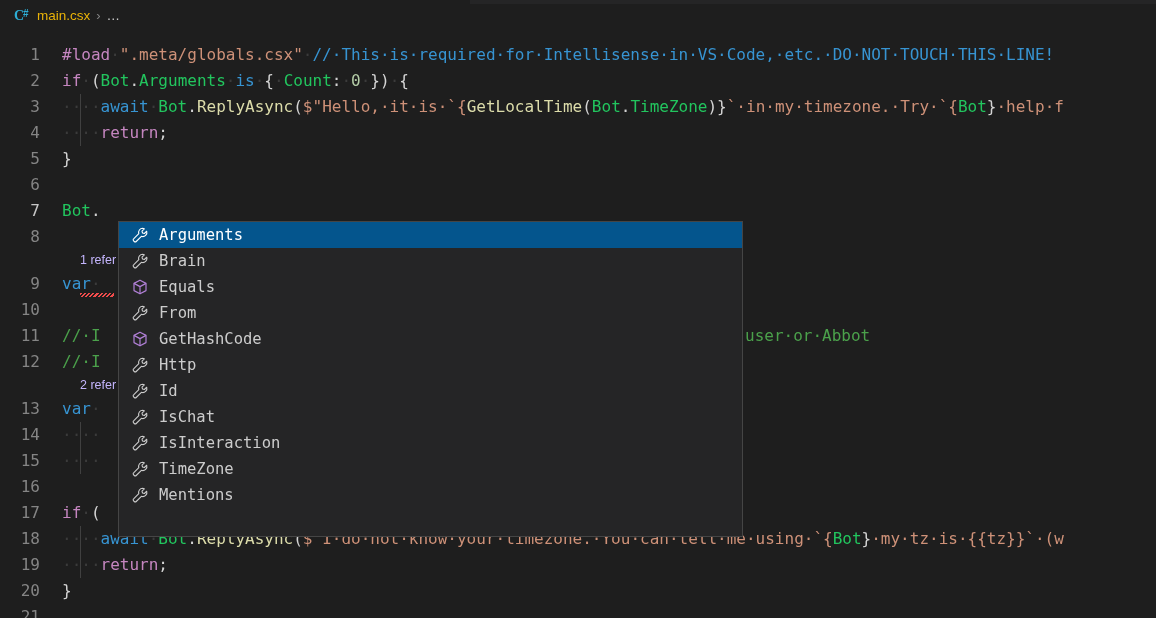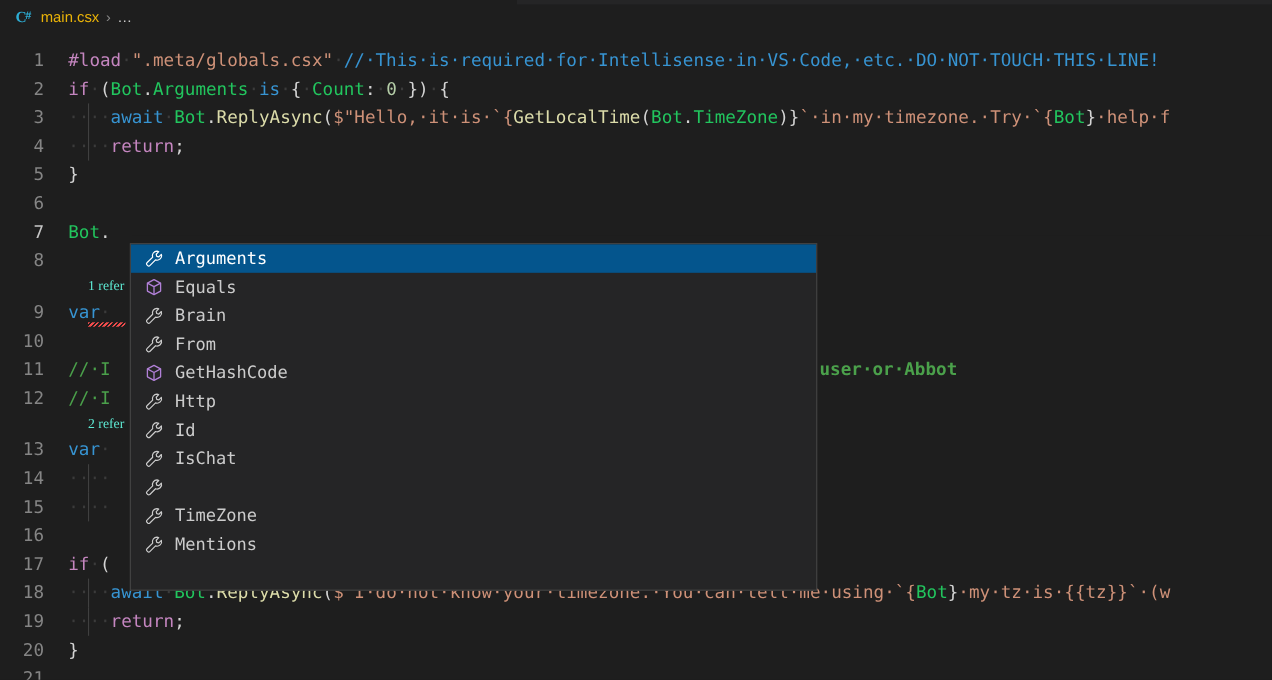--- a/index.html
+++ b/index.html
@@ -58,23 +58,23 @@
   .code {
     position: absolute; left: 62px; top: 0;
     height: 26px; line-height: 26px;
     font-size: 16px;
     font-family: "DejaVu Sans Mono", monospace;
     white-space: pre;
   }
   .codelens {
     position: absolute; left: 80px;
     height: 20px; line-height: 20px;
-    font-family: Liberation Serif, serif;
+    font-family: Liberation Sans, sans-serif;
     font-size: 12.5px;
-    color: #5eead4;
+    color: #c4b5fd;
     white-space: pre;
   }
   
   .iguide {
     position: absolute; left: 80px;
     width: 1px; background: #404040;
   }
 
   
   .t-pre    { color: #c586c0; }   
@@ -153,21 +153,21 @@
       <div class="row" style="top: 38px;"><span class="lineno">2</span><span class="code"><span class="t-kw">if</span><span class="ws">·</span><span class="t-punc">(</span><span class="t-type">Bot</span><span class="t-punc">.</span><span class="t-type">Arguments</span><span class="ws">·</span><span class="t-kw2">is</span><span class="ws">·</span><span class="t-punc">{</span><span class="ws">·</span><span class="t-type">Count</span><span class="t-punc">:</span><span class="ws">·</span><span class="t-num">0</span><span class="ws">·</span><span class="t-punc">})</span><span class="ws">·</span><span class="t-punc">{</span></span></div>
       <div class="row" style="top: 64px;"><span class="lineno">3</span><span class="code"><span class="ws">····</span><span class="t-kw2">await</span><span class="ws">·</span><span class="t-type">Bot</span><span class="t-punc">.</span><span class="t-fn">ReplyAsync</span><span class="t-punc">(</span><span class="t-str">$"Hello,·it·is·`{</span><span class="t-fn">GetLocalTime</span><span class="t-punc">(</span><span class="t-type">Bot</span><span class="t-punc">.</span><span class="t-type">TimeZone</span><span class="t-punc">)}</span><span class="t-str">`·in·my·timezone.·Try·`{</span><span class="t-type">Bot</span><span class="t-punc">}</span><span class="t-str">·help·f</span></span><div class="iguide" style="top: 0px; height: 26px;"></div></div>
       <div class="row" style="top: 90px;"><span class="lineno">4</span><span class="code"><span class="ws">····</span><span class="t-kw">return</span><span class="t-punc">;</span></span><div class="iguide" style="top: 0px; height: 26px;"></div></div>
       <div class="row" style="top: 116px;"><span class="lineno">5</span><span class="code"><span class="t-punc">}</span></span></div>
       <div class="row" style="top: 142px;"><span class="lineno">6</span><span class="code"></span></div>
       <div class="row" style="top: 168px;"><span class="lineno cur">7</span><span class="code"><span class="t-type">Bot</span><span class="t-punc">.</span></span></div>
       <div class="row" style="top: 194px;"><span class="lineno">8</span><span class="code"></span></div>
       <div class="codelens" style="top: 220px;">1 refer</div>
       <div class="row" style="top: 241px;"><span class="lineno">9</span><span class="code"><span class="t-kw2">var</span><span class="ws">·</span></span><div class="squiggle" style="left: 80px; top: 22px; width: 34px;"></div></div>
       <div class="row" style="top: 267px;"><span class="lineno">10</span><span class="code"></span></div>
-      <div class="row" style="top: 293px;"><span class="lineno">11</span><span class="code"><span class="t-cmt-g">//·I</span></span><span class="t-cmt-g" style="position: absolute; left: 745px; top: 0px; height: 26px; line-height: 26px; font-size: 16px; font-weight: bold;">user·or·Abbot</span></div>
+      <div class="row" style="top: 293px;"><span class="lineno">11</span><span class="code"><span class="t-cmt-g">//·I</span></span><span class="t-cmt-g" style="position: absolute; left: 745px; top: 0px; height: 26px; line-height: 26px; font-size: 16px;">user·or·Abbot</span></div>
       <div class="row" style="top: 319px;"><span class="lineno">12</span><span class="code"><span class="t-cmt-g">//·I</span></span></div>
       <div class="codelens" style="top: 345px;">2 refer</div>
       <div class="row" style="top: 366px;"><span class="lineno">13</span><span class="code"><span class="t-kw2">var</span><span class="ws">·</span></span></div>
       <div class="row" style="top: 392px;"><span class="lineno">14</span><span class="code"><span class="ws">····</span></span><div class="iguide" style="top: 0px; height: 26px;"></div></div>
       <div class="row" style="top: 418px;"><span class="lineno">15</span><span class="code"><span class="ws">····</span></span><div class="iguide" style="top: 0px; height: 26px;"></div></div>
       <div class="row" style="top: 444px;"><span class="lineno">16</span><span class="code"></span></div>
       <div class="row" style="top: 470px;"><span class="lineno">17</span><span class="code"><span class="t-kw">if</span><span class="ws">·</span><span class="t-punc">(</span></span></div>
       <div class="row" style="top: 496px;"><span class="lineno">18</span><span class="code"><span class="ws">····</span><span class="t-kw2">await</span><span class="ws">·</span><span class="t-type">Bot</span><span class="t-punc">.</span><span class="t-fn">ReplyAsync</span><span class="t-punc">(</span><span class="t-str">$"I·do·not·know·your·timezone.·You·can·tell·me·using·`{</span><span class="t-type">Bot</span><span class="t-punc">}</span><span class="t-str">·my·tz·is·{{tz}}`·(w</span></span><div class="iguide" style="top: 0px; height: 26px;"></div></div>
       <div class="row" style="top: 522px;"><span class="lineno">19</span><span class="code"><span class="ws">····</span><span class="t-kw">return</span><span class="t-punc">;</span></span><div class="iguide" style="top: 0px; height: 26px;"></div></div>
       <div class="row" style="top: 548px;"><span class="lineno">20</span><span class="code"><span class="t-punc">}</span></span></div>
@@ -183,40 +183,40 @@
         <span class="sug-icon">
           <svg width="18" height="18" viewBox="0 0 18 18">
             <path d="M11.7 2.3a4.1 4.1 0 0 0-3.9 5.4L2.6 12.9a1.3 1.3 0 0 0 0 1.9l.7.7a1.3 1.3 0 0 0 1.9 0l5.2-5.2a4.1 4.1 0 0 0 5.3-5.1l-2.3 2.3-1.9-.5-.5-1.9 2.3-2.3a4.2 4.2 0 0 0-1.6-.5z" fill="none" stroke="#ffffff" stroke-width="1.1" stroke-linejoin="round"></path>
           </svg>
         </span>
         <span>Arguments</span>
       </div>
       <div class="sug-row">
         <span class="sug-icon">
           <svg width="18" height="18" viewBox="0 0 18 18">
+            <path d="M11.7 2.3a4.1 4.1 0 0 0-3.9 5.4L2.6 12.9a1.3 1.3 0 0 0 0 1.9l.7.7a1.3 1.3 0 0 0 1.9 0l5.2-5.2a4.1 4.1 0 0 0 5.3-5.1l-2.3 2.3-1.9-.5-.5-1.9 2.3-2.3a4.2 4.2 0 0 0-1.6-.5z" fill="none" stroke="#cccccc" stroke-width="1.1" stroke-linejoin="round"></path>
+          </svg>
+        </span>
+        <span>Brain</span>
+      </div>
+      <div class="sug-row">
+        <span class="sug-icon">
+          <svg width="18" height="18" viewBox="0 0 18 18">
             <path d="M9 2.2 15 5.4v7.2L9 15.8 3 12.6V5.4z" fill="none" stroke="#b180d7" stroke-width="1.2" stroke-linejoin="round"></path>
             <path d="M3 5.4 9 8.6l6-3.2M9 8.6v7.2" fill="none" stroke="#b180d7" stroke-width="1.2" stroke-linejoin="round"></path>
           </svg>
         </span>
         <span>Equals</span>
       </div>
       <div class="sug-row">
         <span class="sug-icon">
           <svg width="18" height="18" viewBox="0 0 18 18">
             <path d="M11.7 2.3a4.1 4.1 0 0 0-3.9 5.4L2.6 12.9a1.3 1.3 0 0 0 0 1.9l.7.7a1.3 1.3 0 0 0 1.9 0l5.2-5.2a4.1 4.1 0 0 0 5.3-5.1l-2.3 2.3-1.9-.5-.5-1.9 2.3-2.3a4.2 4.2 0 0 0-1.6-.5z" fill="none" stroke="#cccccc" stroke-width="1.1" stroke-linejoin="round"></path>
           </svg>
         </span>
-        <span>Brain</span>
-      </div>
-      <div class="sug-row">
-        <span class="sug-icon">
-          <svg width="18" height="18" viewBox="0 0 18 18">
-            <path d="M11.7 2.3a4.1 4.1 0 0 0-3.9 5.4L2.6 12.9a1.3 1.3 0 0 0 0 1.9l.7.7a1.3 1.3 0 0 0 1.9 0l5.2-5.2a4.1 4.1 0 0 0 5.3-5.1l-2.3 2.3-1.9-.5-.5-1.9 2.3-2.3a4.2 4.2 0 0 0-1.6-.5z" fill="none" stroke="#cccccc" stroke-width="1.1" stroke-linejoin="round"></path>
-          </svg>
-        </span>
         <span>From</span>
       </div>
       <div class="sug-row">
         <span class="sug-icon">
           <svg width="18" height="18" viewBox="0 0 18 18">
             <path d="M9 2.2 15 5.4v7.2L9 15.8 3 12.6V5.4z" fill="none" stroke="#b180d7" stroke-width="1.2" stroke-linejoin="round"></path>
             <path d="M3 5.4 9 8.6l6-3.2M9 8.6v7.2" fill="none" stroke="#b180d7" stroke-width="1.2" stroke-linejoin="round"></path>
           </svg>
         </span>
         <span>GetHashCode</span>
@@ -244,20 +244,21 @@
           </svg>
         </span>
         <span>IsChat</span>
       </div>
       <div class="sug-row">
         <span class="sug-icon">
           <svg width="18" height="18" viewBox="0 0 18 18">
             <path d="M11.7 2.3a4.1 4.1 0 0 0-3.9 5.4L2.6 12.9a1.3 1.3 0 0 0 0 1.9l.7.7a1.3 1.3 0 0 0 1.9 0l5.2-5.2a4.1 4.1 0 0 0 5.3-5.1l-2.3 2.3-1.9-.5-.5-1.9 2.3-2.3a4.2 4.2 0 0 0-1.6-.5z" fill="none" stroke="#cccccc" stroke-width="1.1" stroke-linejoin="round"></path>
           </svg>
         </span>
+        <span>IsInteraction</span>
       </div>
       <div class="sug-row">
         <span class="sug-icon">
           <svg width="18" height="18" viewBox="0 0 18 18">
             <path d="M11.7 2.3a4.1 4.1 0 0 0-3.9 5.4L2.6 12.9a1.3 1.3 0 0 0 0 1.9l.7.7a1.3 1.3 0 0 0 1.9 0l5.2-5.2a4.1 4.1 0 0 0 5.3-5.1l-2.3 2.3-1.9-.5-.5-1.9 2.3-2.3a4.2 4.2 0 0 0-1.6-.5z" fill="none" stroke="#cccccc" stroke-width="1.1" stroke-linejoin="round"></path>
           </svg>
         </span>
         <span>TimeZone</span>
       </div>
       <div class="sug-row">

